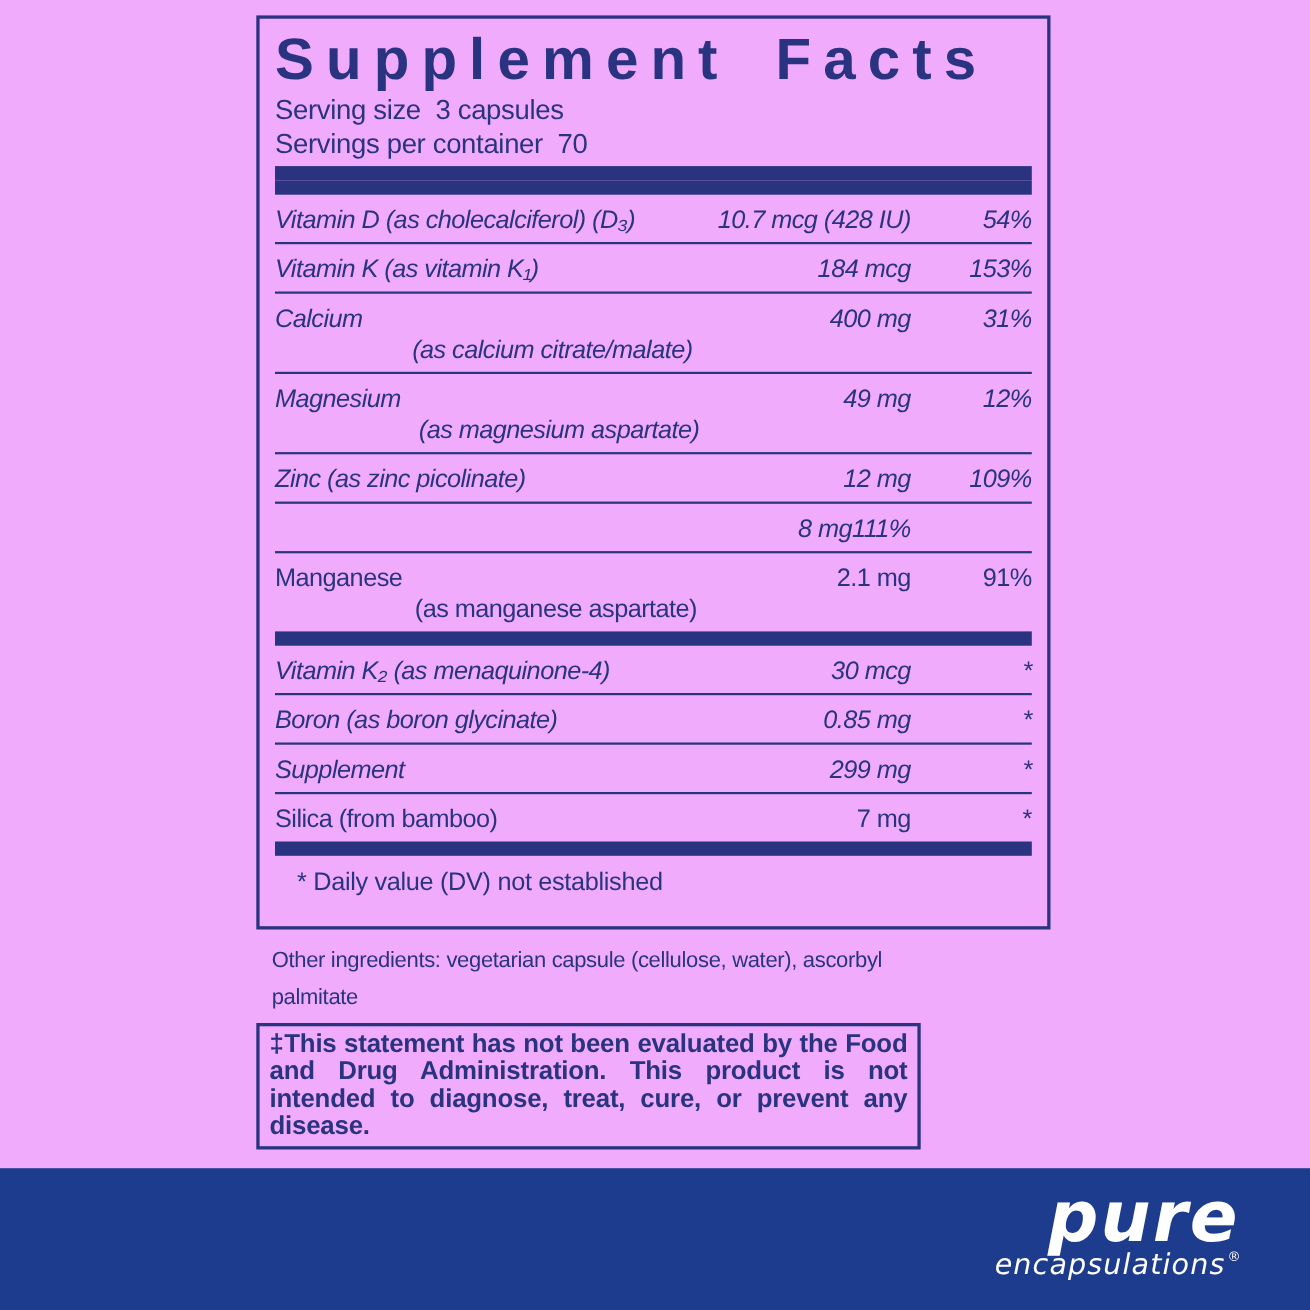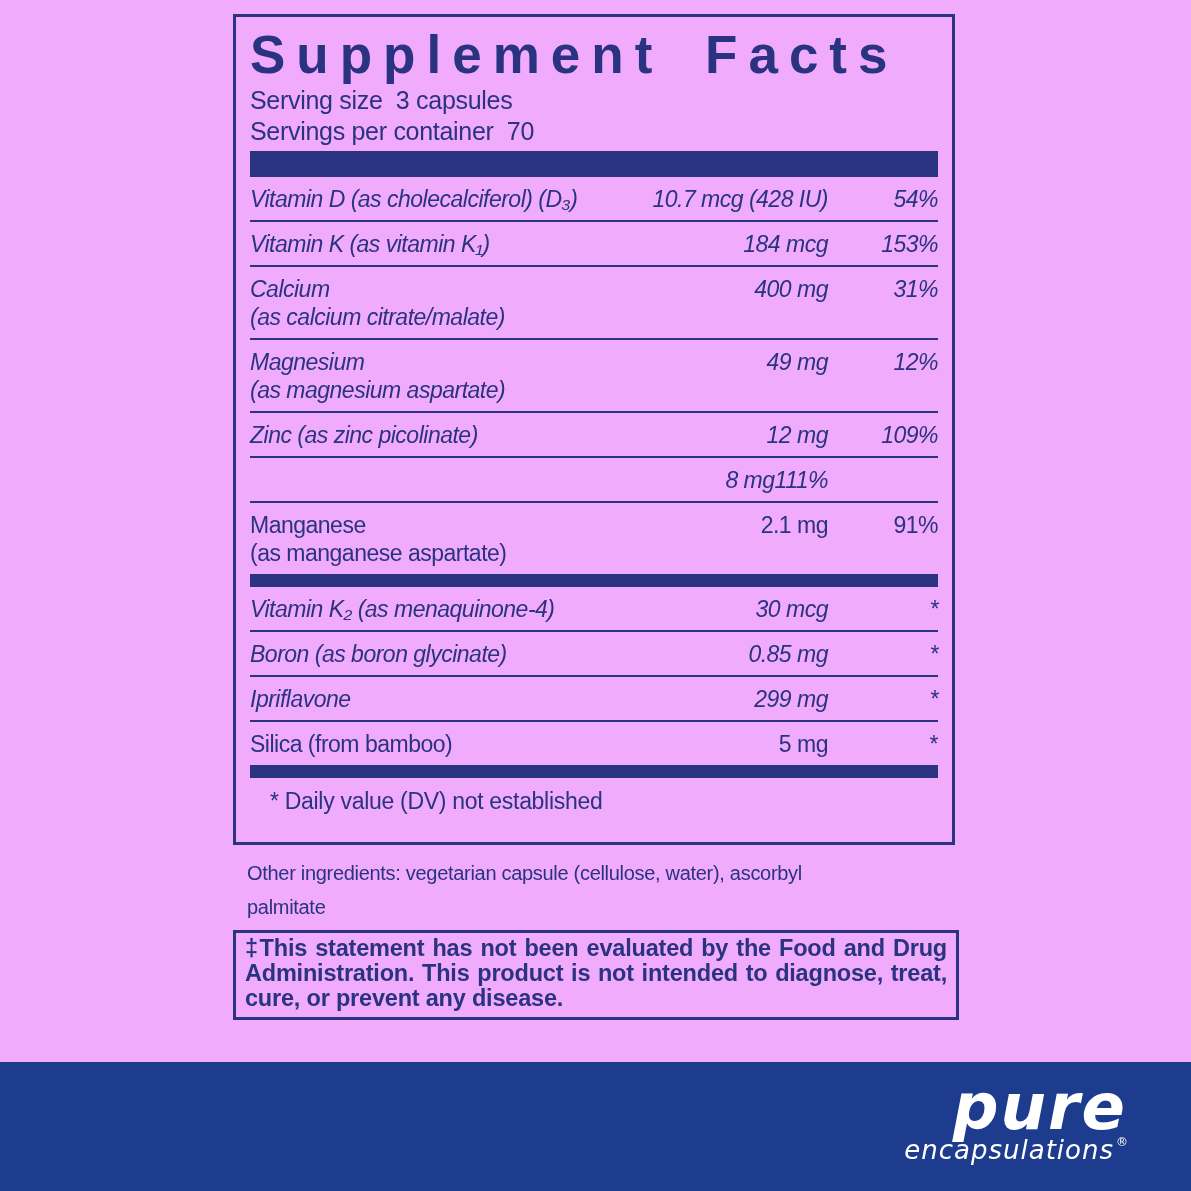--- a/index.html
+++ b/index.html
@@ -65,41 +65,41 @@
     padding:8px 0 7px 0;
     font-size:23px;
     line-height:28px;
     letter-spacing:-0.5px;
   }
   .rows-group .fact-row:not(:last-child){
     border-bottom:2px solid var(--navy);
     font-style:italic;
   }
   .fact-row .name .l1{display:block;white-space:nowrap;}
-  .fact-row .name .l2{display:block;white-space:nowrap;}
+  .fact-row .name .l2{display:block;white-space:nowrap;text-align:center;}
   .fact-row .name .l2:empty{display:none;}
   .fact-row .amount{text-align:right;white-space:nowrap;}
   .fact-row .dv{text-align:right;white-space:nowrap;}
 
   .footnote{
     padding:9px 0 0 20px;
     font-size:23px;
     letter-spacing:-0.3px;
     line-height:28px;
   }
 
   
   .other-ingredients{
     position:absolute;left:247px;top:856px;width:712px;
     font-size:20px;line-height:34px;
     letter-spacing:-0.3px;
     white-space:pre-line;
   }
   .disclaimer-box{
-    position:absolute;left:233px;top:930px;width:726px;
+    position:absolute;left:233px;top:930px;width:604px;
     box-sizing:border-box;
     border:3px solid var(--navy);
     padding:3px 9px 6px 9px;
     font-size:23.5px;
     font-weight:bold;
     line-height:25px;
     letter-spacing:-0.2px;
     text-align:justify;
   }
 
@@ -234,33 +234,33 @@
         <div class="name">
           <span class="l1">Boron (as boron glycinate)</span>
 
         </div>
         <div class="amount">0.85 mg</div>
         <div class="dv">*</div>
       </div>
 
       <div class="fact-row">
         <div class="name">
-          <span class="l1">Ipriflavone</span>
+          <span class="l1">Supplement</span>
 
         </div>
         <div class="amount">299 mg</div>
         <div class="dv">*</div>
       </div>
 
       <div class="fact-row">
         <div class="name">
           <span class="l1">Silica (from bamboo)</span>
 
         </div>
-        <div class="amount">5 mg</div>
+        <div class="amount">7 mg</div>
         <div class="dv">*</div>
       </div>
 
     </div>
 
     <div class="thick-bar mid"></div>
 
     <div class="footnote">* Daily value (DV) not established</div>
   </div>
 

